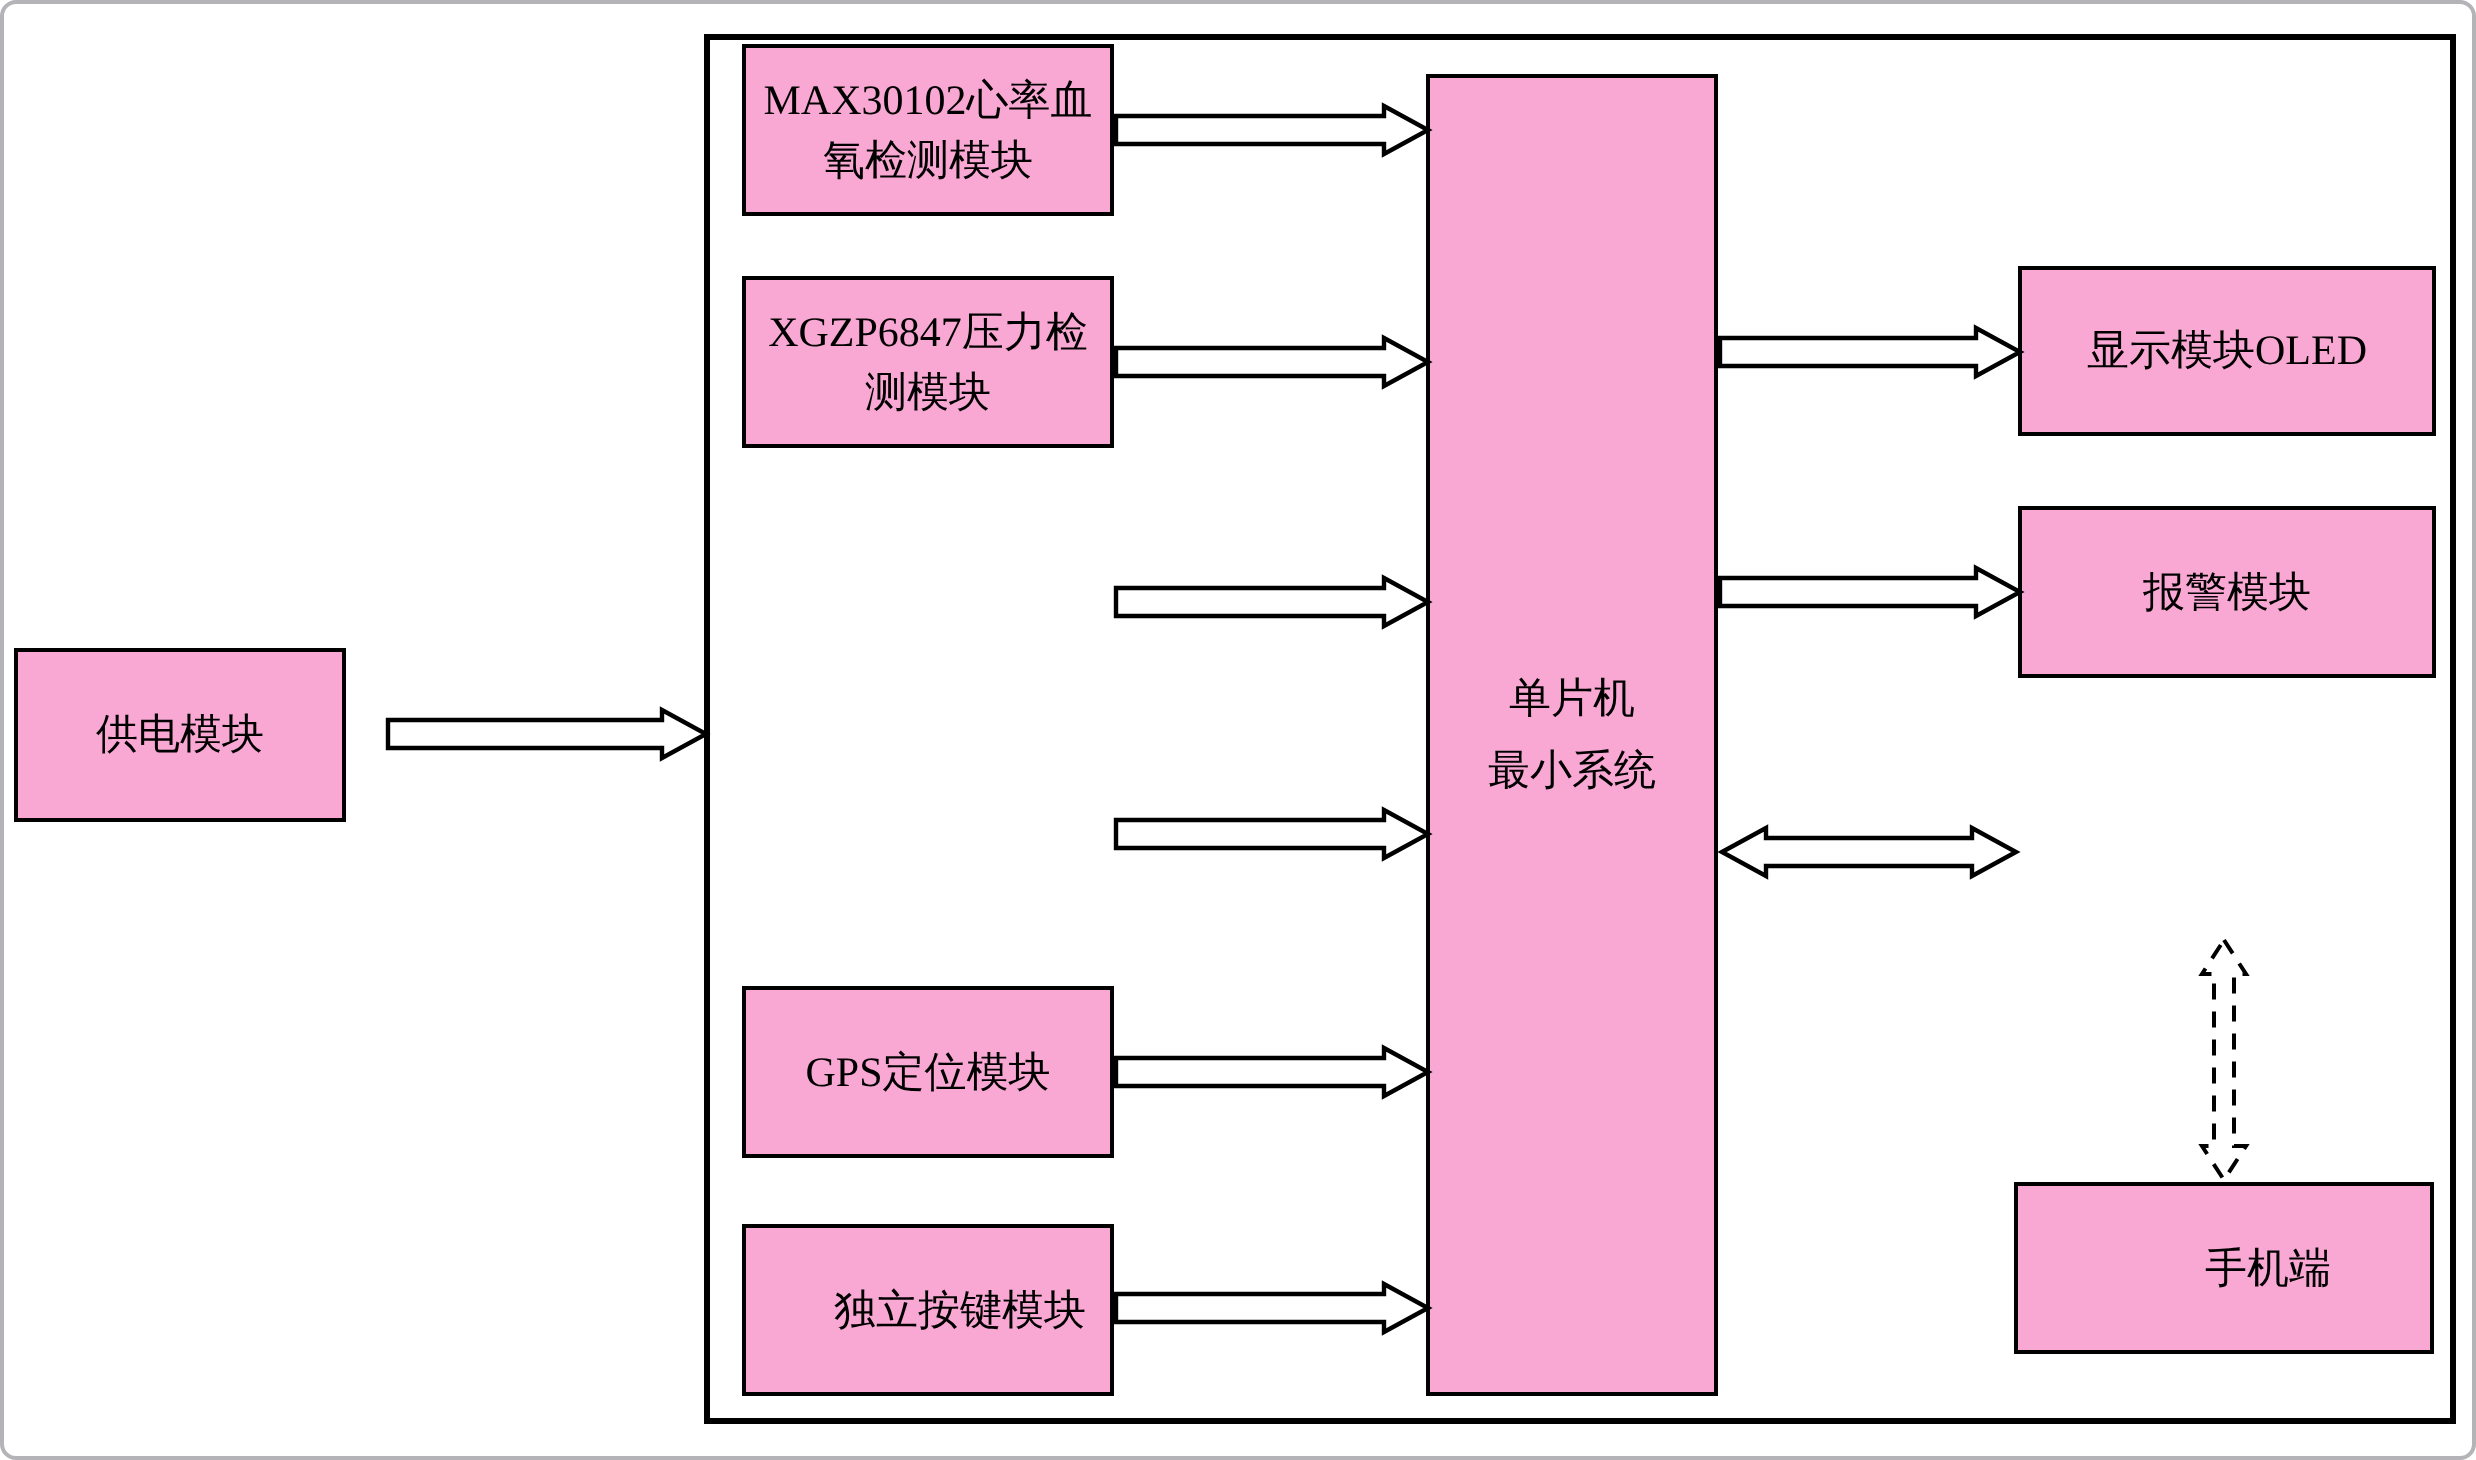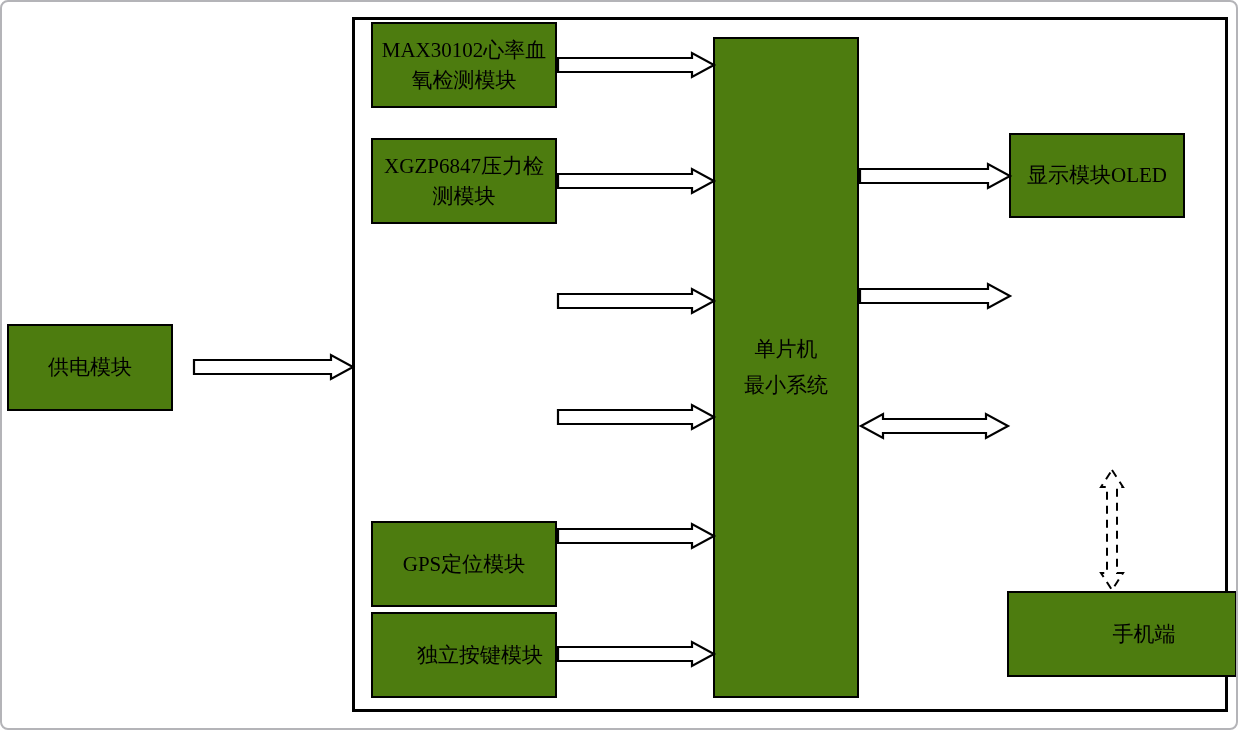--- a/index.html
+++ b/index.html
@@ -23,41 +23,41 @@
   .outer-box {
     position: absolute;
     left: 352px; top: 17px;
     width: 876px; height: 695px;
     border: 3px solid #000000;
     background: transparent;
   }
   .node {
     position: absolute;
     border: 2px solid #000000;
-    background: #4d7c0f;
+    background: #f9a8d4;
     display: flex;
     align-items: center;
     justify-content: center;
     text-align: center;
     font-size: 21px;
     line-height: 1.45;
     white-space: pre-line;
   }
   .node-power { left: 7px;    top: 324px; width: 166px; height: 87px; }
   .node-m1    { left: 371px;  top: 22px;  width: 186px; height: 86px; }
   .node-m2    { left: 371px;  top: 138px; width: 186px; height: 86px; }
   .node-m3    { left: 371px;  top: 258px; width: 186px; height: 86px; }
   .node-m4    { left: 371px;  top: 375px; width: 186px; height: 86px; }
-  .node-m5    { left: 371px;  top: 493px; width: 186px; height: 86px; margin-top: 28px; }
+  .node-m5    { left: 371px;  top: 493px; width: 186px; height: 86px; }
   .node-m6    { left: 371px;  top: 612px; width: 186px; height: 86px; padding-left: 32px; }
   .node-mcu   { left: 713px;  top: 37px;  width: 146px; height: 661px; line-height: 1.7; }
-  .node-oled  { left: 1009px; top: 133px; width: 176px; height: 85px; }
+  .node-oled  { left: 1009px; top: 133px; width: 209px; height: 85px; }
   .node-alarm { left: 1009px; top: 253px; width: 209px; height: 86px; }
   .node-wifi  { left: 1009px; top: 382px; width: 209px; height: 87px; }
-  .node-phone { left: 1007px; top: 591px; width: 230px; height: 86px; padding-left: 44px; }
+  .node-phone { left: 1007px; top: 591px; width: 210px; height: 86px; padding-left: 44px; }
   svg.wires {
     position: absolute;
     left: 0; top: 0;
     width: 1238px; height: 730px;
     pointer-events: none;
   }
   .arrow {
     fill: #ffffff;
     stroke: #000000;
     stroke-width: 2.2;
@@ -90,20 +90,21 @@
 
   <div class="node node-m5">GPS定位模块</div>
 
   <div class="node node-m6">独立按键模块</div>
 
   <div class="node node-mcu">单片机
 最小系统</div>
 
   <div class="node node-oled">显示模块OLED</div>
 
+  <div class="node node-alarm">报警模块</div>
 
 
   <div class="node node-phone">手机端</div>
 
   <svg class="wires" viewBox="0 0 1238 730">
 
     <path class="arrow" d="M194,360 H331 V355 L353,367 L331,379 V374 H194 Z"></path>
 
     <path class="arrow" d="M558,58 H692 V53 L714,65 L692,77 V72 H558 Z"></path>
     <path class="arrow" d="M558,174 H692 V169 L714,181 L692,193 V188 H558 Z"></path>

